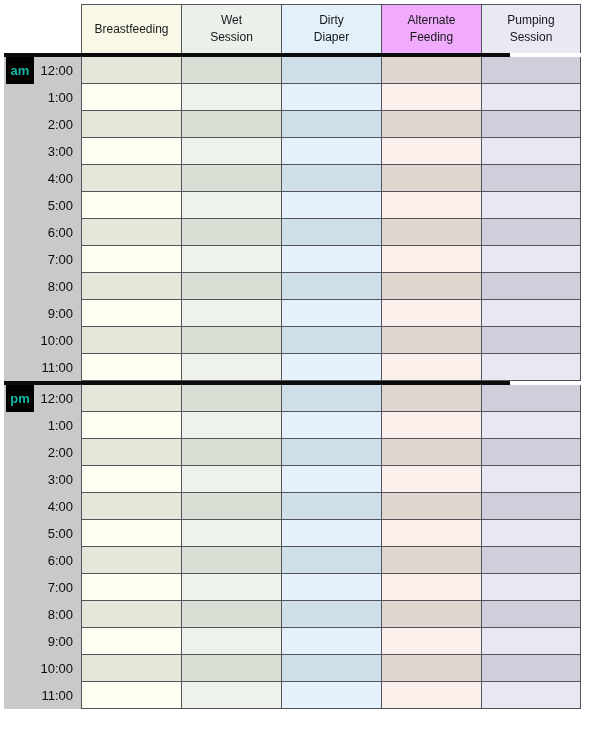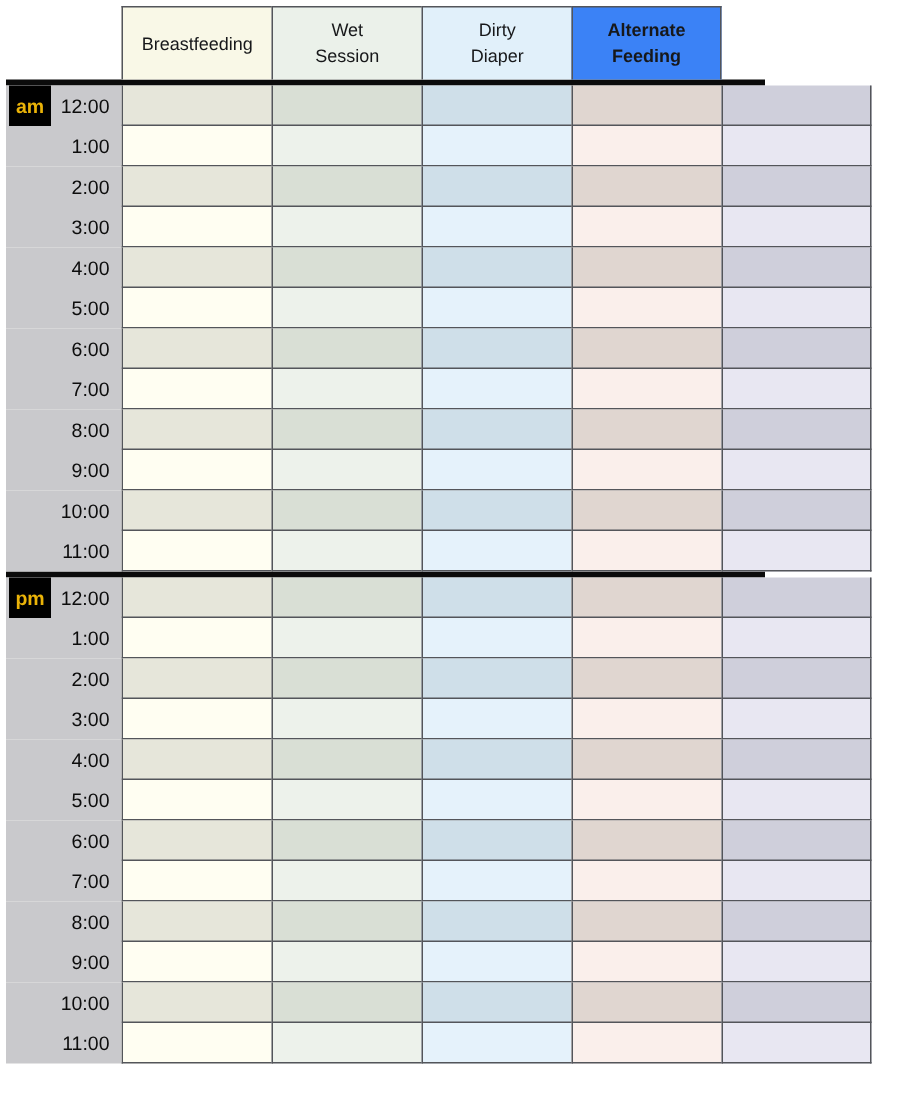--- a/index.html
+++ b/index.html
@@ -67,21 +67,21 @@
     font-size: 13px;
     color: #0c0c0c;
   }
   .meridiem-badge {
     position: absolute;
     left: 2px;
     top: 0;
     bottom: 0;
     width: 28px;
     background: #000000;
-    color: #eab308;
+    color: #14b8a6;
     font-weight: bold;
     font-size: 13px;
     display: flex;
     align-items: center;
     justify-content: center;
   }
   .log-cell {
     width: 100px;
     flex: 0 0 100px;
     box-sizing: border-box;
@@ -96,22 +96,24 @@
 <body>
 
 <div class="sheet">
   <div class="header-row" id="header-row">
     <div class="gutter-spacer"></div>
   <div class="header-cell" style="background: rgb(249, 248, 231);">Breastfeeding</div>
       <div class="header-cell" style="background: rgb(235, 241, 234);">Wet
 Session</div>
       <div class="header-cell" style="background: rgb(225, 240, 250);">Dirty
 Diaper</div>
-      <div class="header-cell" style="background: #3b82f6; font-weight: bold;">Alternate
+      <div class="header-cell" style="background: #f0abfc;">Alternate
 Feeding</div>
+      <div class="header-cell" style="background: rgb(233, 233, 244);">Pumping
+Session</div>
     </div>
   <div class="thick-line"></div>
   <div id="sections-container">
       <div>
         <div class="log-row">
           <div class="row-gutter">
             <span class="meridiem-badge">am</span>
             <span>12:00</span>
           </div>
           <div class="log-cell" style="background: rgb(230, 230, 218);"></div>

